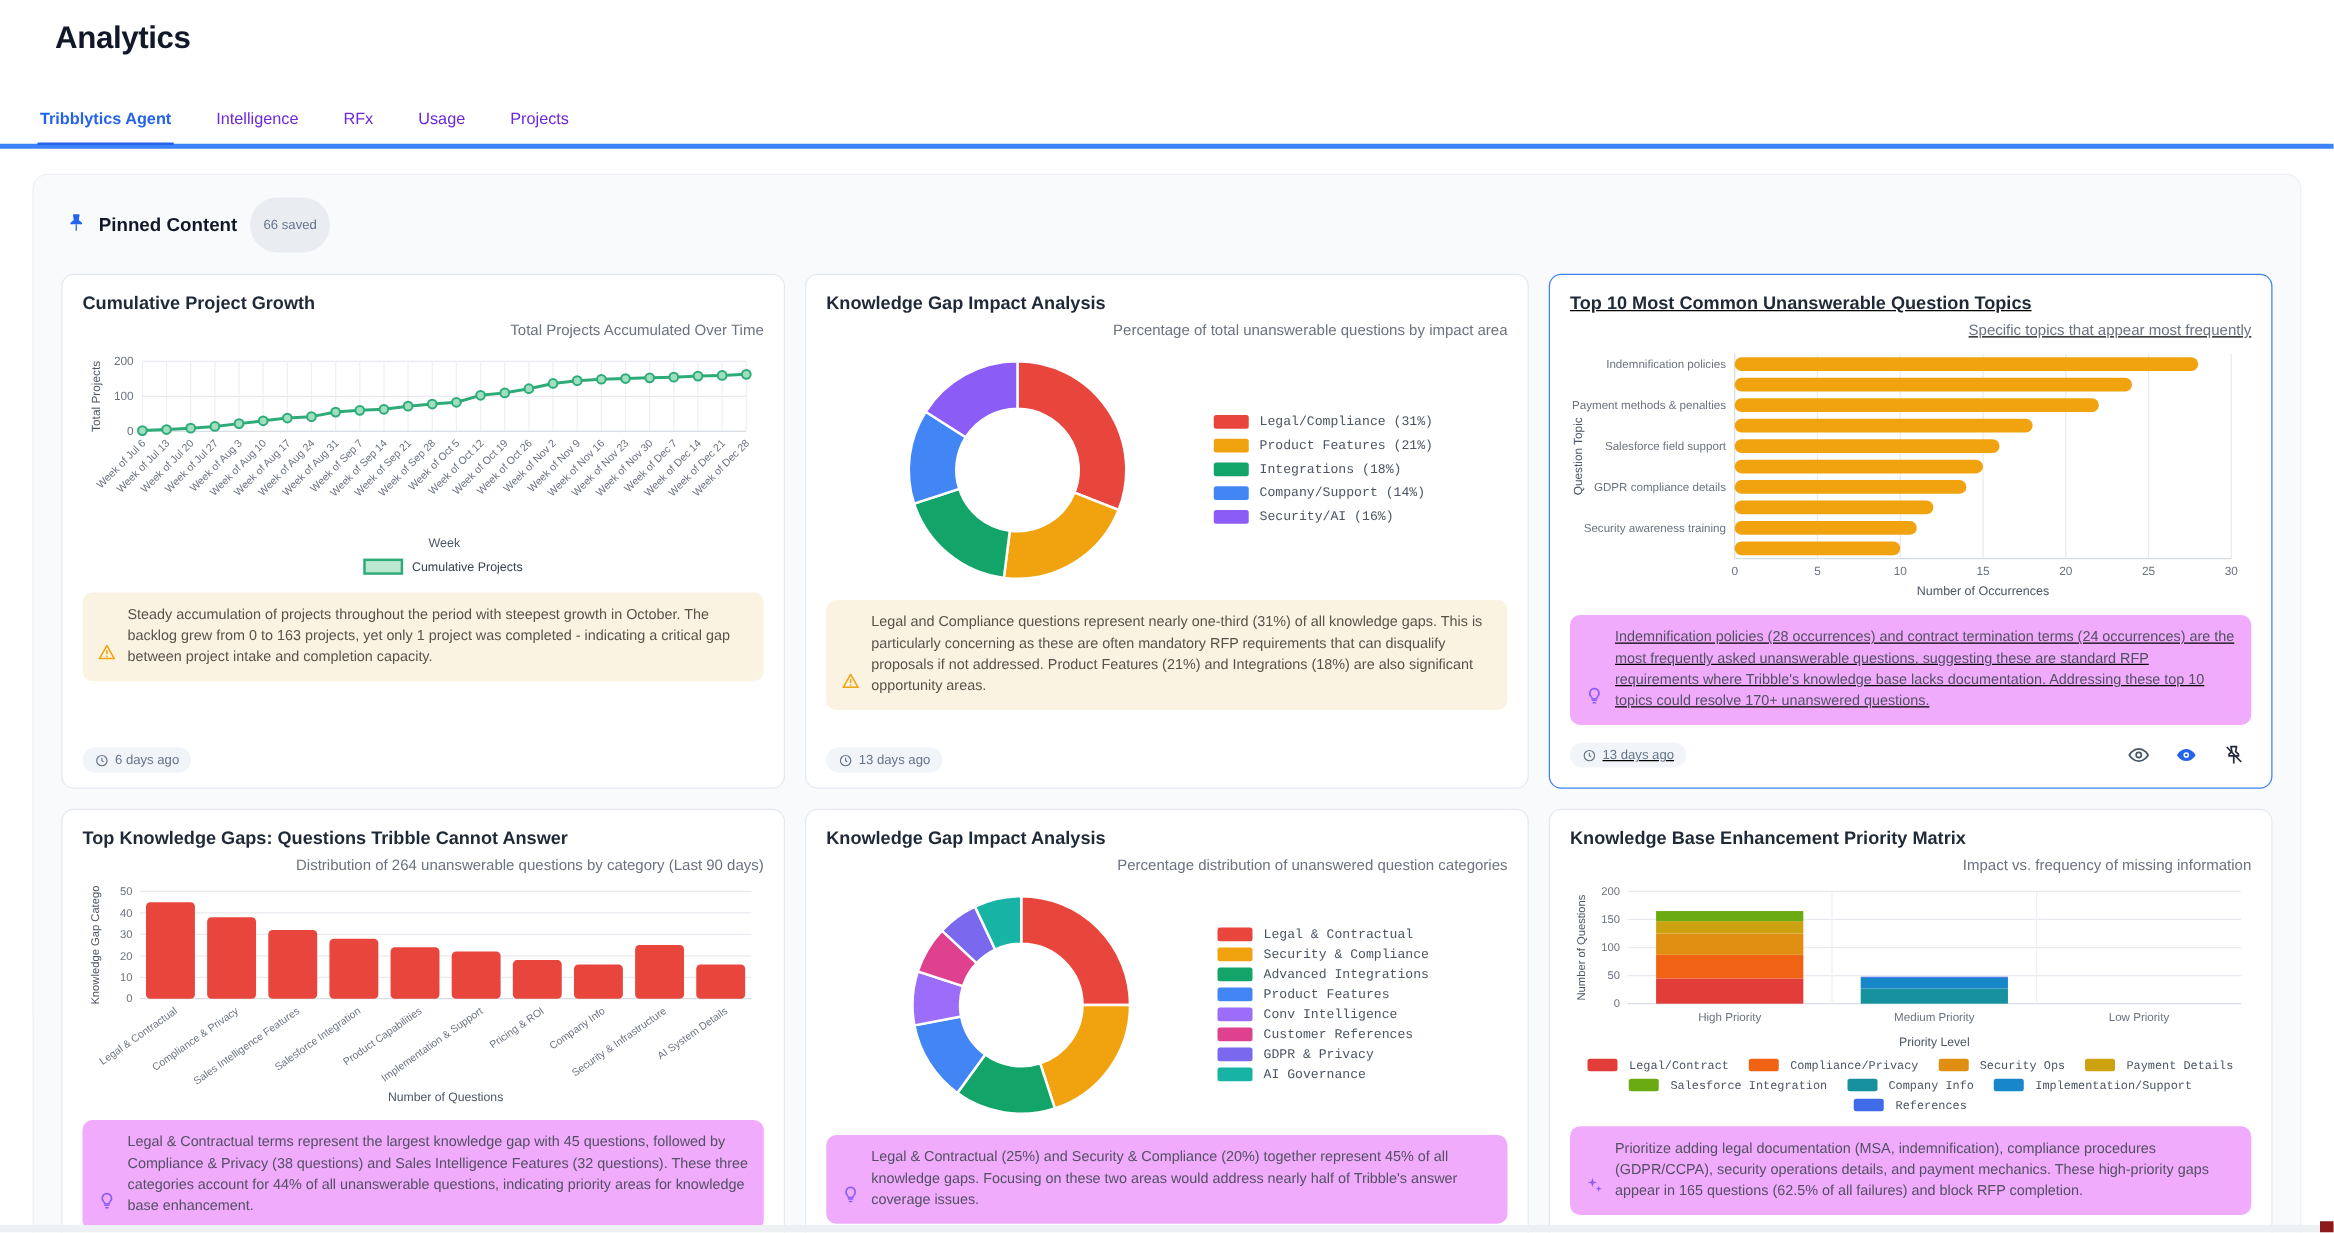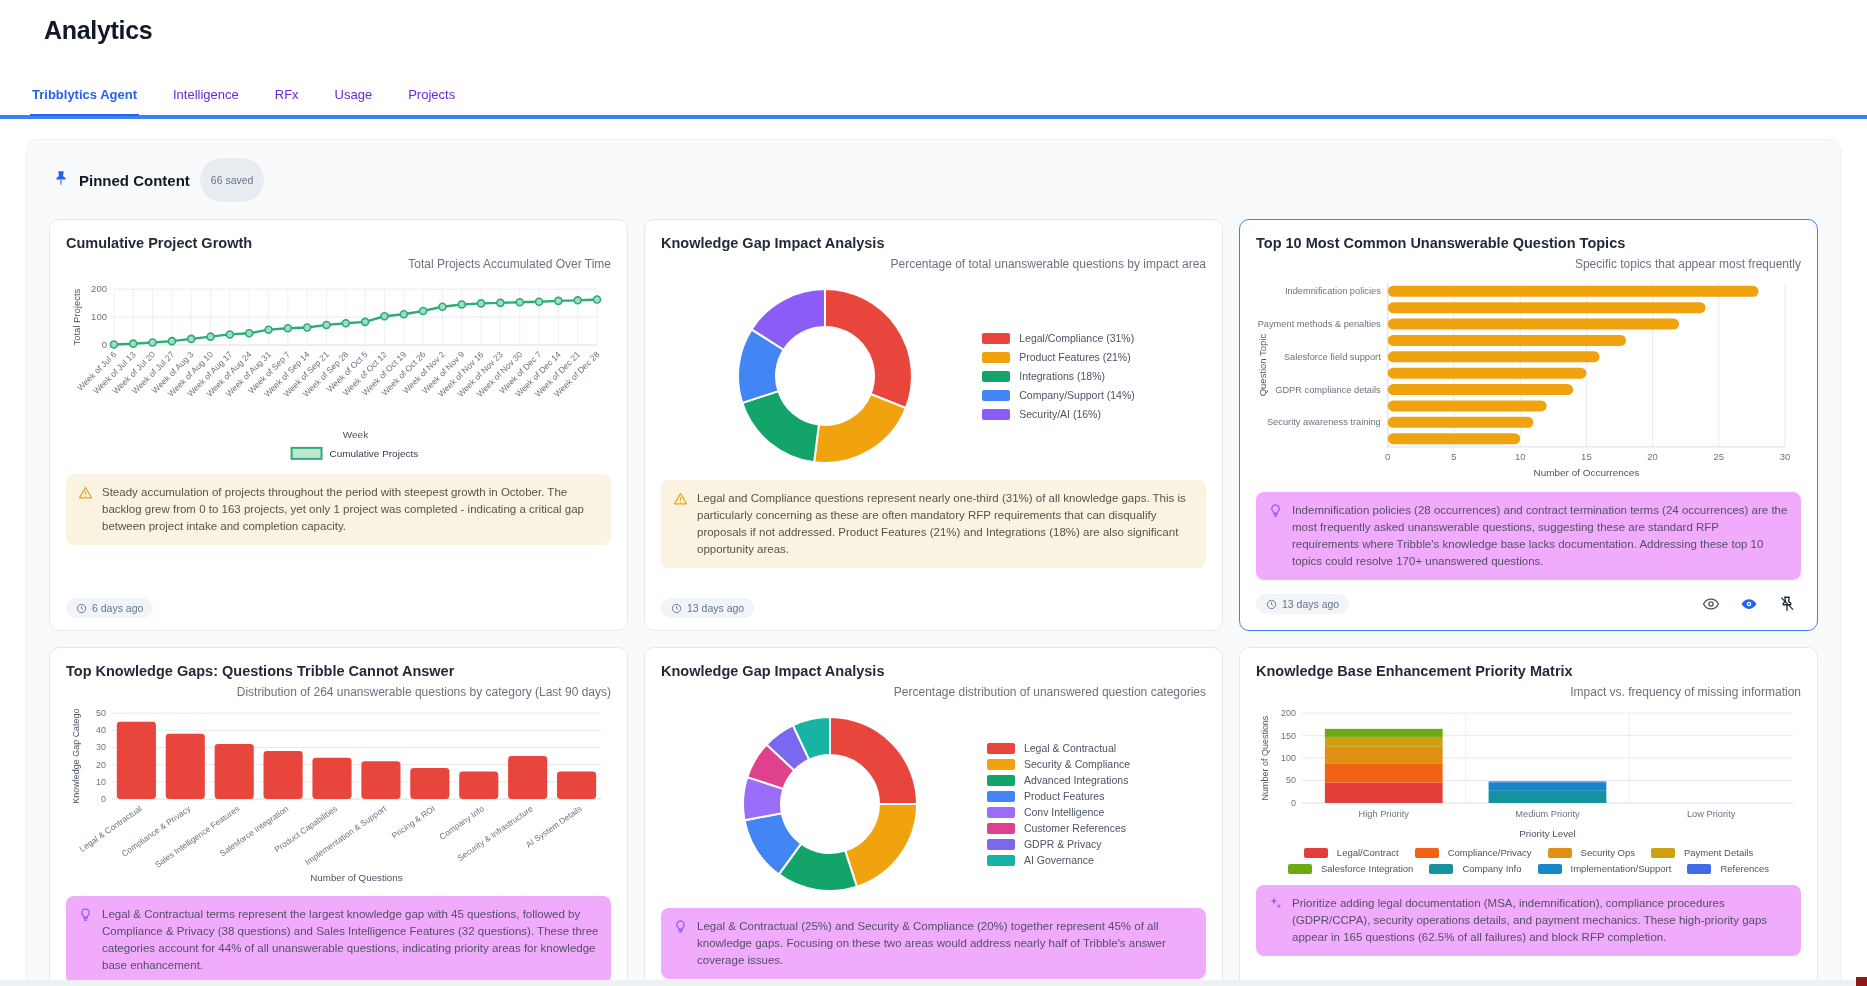--- a/index.html
+++ b/index.html
@@ -10,34 +10,34 @@
   .page-subtitle { font-size:13.5px; color:#4b5563; margin-top:9px; }
   .tabs { display:flex; gap:32px; margin-top:36px; padding:0 30px; border-bottom:4px solid #3b82f6; }
   .tab { font-size:13px; color:#6d28d9; font-weight:500; padding:6px 2px 12px 2px; cursor:pointer; border-bottom:2px solid transparent; margin-bottom:-1px; }
   .tab.active { color:#2563eb; font-weight:700; border-bottom-color:#2563eb; }
   .panel { margin:20px 26px 0 26px; background:#f8fafc; border:1px solid #edf0f4; border-radius:12px; padding:18px 22px 14px 22px; }
   .pinned-header { display:flex; align-items:center; gap:10px; padding-left:4px; }
   .pinned-title { font-size:15px; font-weight:700; color:#111827; }
   .pinned-badge { font-size:10.5px; color:#64748b; background:#e9edf2; border-radius:999px; padding:16px 11px; font-weight:500; }
   .grid { display:grid; grid-template-columns:repeat(3,1fr); gap:16px; margin-top:17px; }
   .card { background:#fff; border:1px solid #e5e9ef; border-radius:10px; padding:15px 16px 12px 16px; display:flex; flex-direction:column; position:relative; }
-  .card.selected { border:1.5px solid #3b82f6; }
+  .card.selected { border:1.5px solid #3b82f6;text-decoration:underline; }
   .card-title { font-size:14.5px; font-weight:700; color:#1f2937; }
   .card-subtitle { font-size:12px; color:#6b7280; margin-top:6px;text-align:right; }
   .chart { width:100%; margin-top:8px; }
   .chart svg { display:block; }
   .donut-wrap { display:flex; align-items:center; justify-content:center; gap:64px; padding-top:4px; }
   .donut-legend { display:flex; flex-direction:column; gap:7px; }
   [data-chart="4"] .donut-legend { gap:4px; }
-  .legend-item { display:flex; align-items:flex-end; gap:9px; color:#4b5563; font-size:10.5px; }
+  .legend-item { display:flex; align-items:flex-start; gap:9px; color:#4b5563; font-size:10.5px;font-family:Liberation Mono, monospace; }
   .legend-swatch { width:28px; height:11px; border-radius:2px; display:inline-block; flex:0 0 auto; }
   .stack-legend { display:flex; flex-wrap:wrap; justify-content:center; column-gap:16px; row-gap:5px; margin-top:6px; padding:0 10px; }
   .stack-legend .legend-item { font-size:9.5px; }
   .stack-legend .legend-swatch { width:24px; height:10px; }
-  .insight { margin-top:11px; border-radius:8px; padding:10px 12px; font-size:11.5px; line-height:1.48; display:flex; gap:9px; align-items:flex-start; }
+  .insight { margin-top:11px; border-radius:8px; padding:10px 12px; font-size:11.5px; line-height:1.48; display:flex; gap:9px; align-items:flex-end; }
   .insight.amber { background:#fbf3e1; color:#57534a; }
   .insight.purple { background:#f0abfc; color:#545064; }
   .insight .insight-icon { flex:0 0 auto; margin-top:1px; }
   .card-footer { margin-top:auto; padding-top:10px; display:flex; align-items:center; justify-content:space-between; }
   .timestamp { display:inline-flex; align-items:center; gap:5px; background:#f1f4f8; border-radius:999px; padding:4px 10px; font-size:10.5px; color:#64748b; }
   .actions { display:flex; align-items:center; gap:10px; }
   .icon-btn { width:28px; height:28px; display:grid; place-items:center; background:transparent; border:none; cursor:pointer; border-radius:8px; }
   .corner-artifact { position:absolute; right:0; bottom:0; width:11px; height:9px; background:#8b1a1a; }
   .bottom-strip { position:absolute; left:0; bottom:0; width:100%; height:6px; background:#eef1f4; }
 </style>

